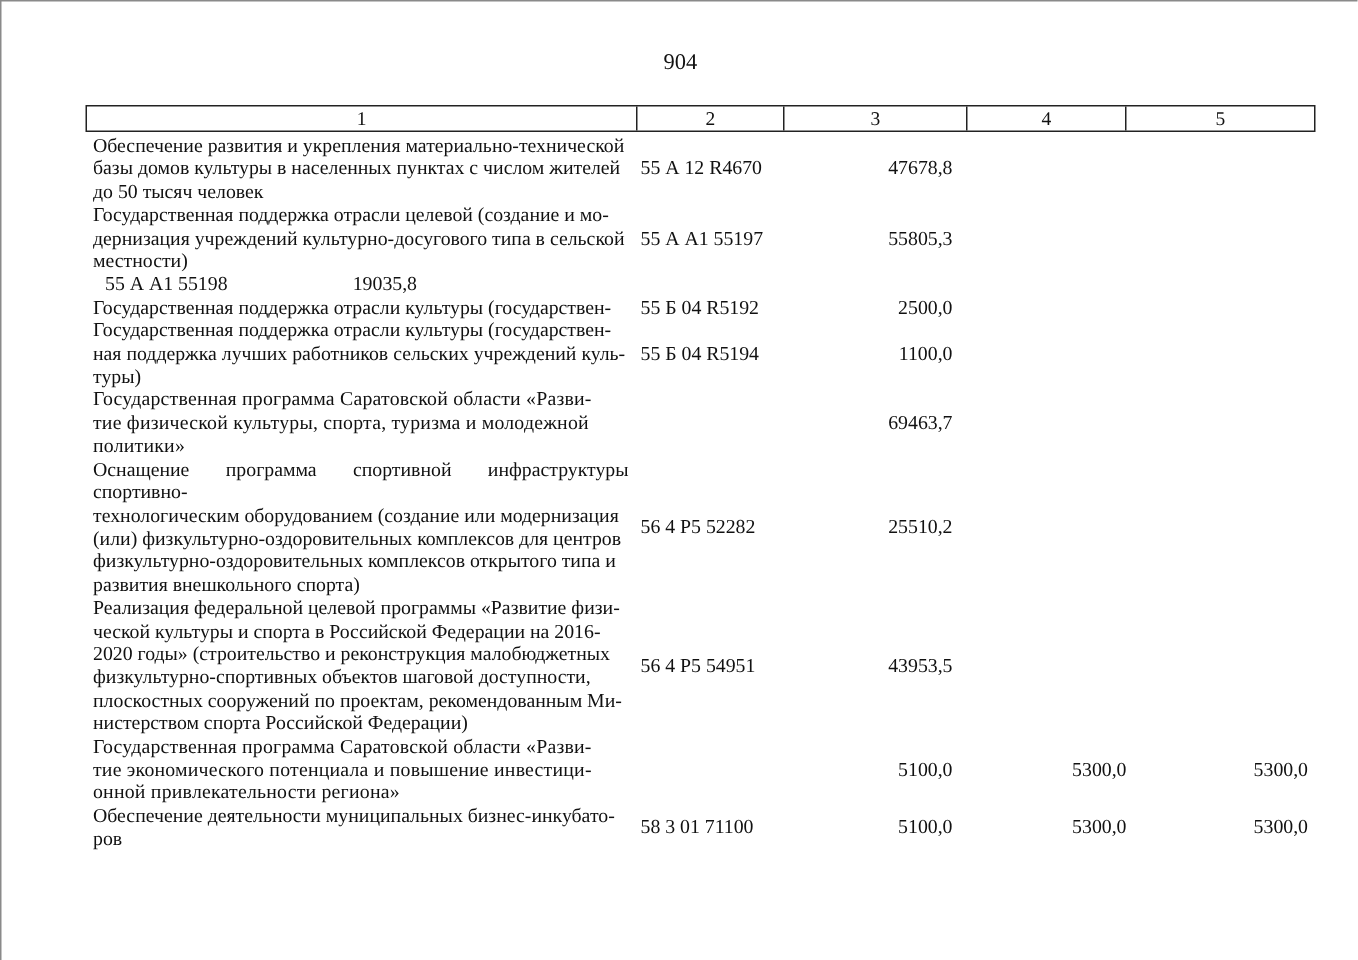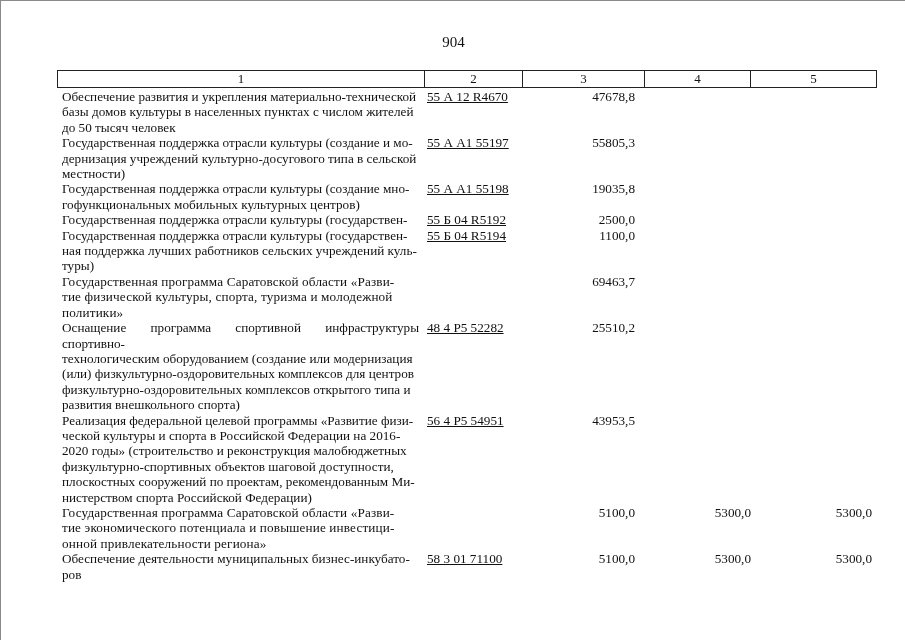--- a/index.html
+++ b/index.html
@@ -7,24 +7,24 @@
     width: 905px; height: 640px; background: #fff; position: relative; overflow: hidden;
     font-family: "Liberation Serif", "DejaVu Serif", serif; color: #111;
     border-top: 1px solid #8a8a8a; border-left: 1px solid #8a8a8a; box-sizing: border-box;
   }
   .page-num { position: absolute; left: 0; width: 905px; top: 33px; text-align: center; font-size: 15px; }
   .hdr { position: absolute; left: 56px; top: 69px; width: 820px; height: 18px; border: 1px solid #222; box-sizing: border-box; display: flex; }
   .hdr div { box-sizing: border-box; text-align: center; font-size: 13px; line-height: 16px; border-right: 1px solid #222; }
   .hdr div:last-child { border-right: none; }
   .c1 { width: 367px; } .c2 { width: 98px; } .c3 { width: 122px; } .c4 { width: 106px; } .c5 { width: 125px; }
   .rows { position: absolute; left: 61px; top: 88px; width: 820px; }
-  .row { display: flex; align-items: flex-start; font-size: 13.2px; line-height: 15.4px; }
+  .row { display: flex; align-items: center; font-size: 13.2px; line-height: 15.4px; }
   .row .t { width: 357px; text-align: justify; }
   .row .t span { display: block; }
-  .row .code { width: 122px; padding-left: 8px; box-sizing: border-box; white-space: nowrap; text-decoration: underline; }
+  .row .code { width: 122px; padding-left: 8px; box-sizing: border-box; white-space: nowrap; }
   .row .v3 { width: 94px; text-align: right; white-space: nowrap; }
   .row .v4 { width: 116px; text-align: right; white-space: nowrap; }
   .row .v5 { width: 121px; text-align: right; white-space: nowrap; }
   .bold { font-weight: normal; }
   .bold .t { letter-spacing: 0.15px; }
 </style>
 </head>
 <body>
 
 <div class="page-num">904</div>
@@ -44,34 +44,30 @@
         <span>базы домов культуры в населенных пунктах с числом жителей</span>
         <span>до 50 тысяч человек</span>
       </div>
       <div class="code">55 А 12 R4670</div>
       <div class="v3">47678,8</div>
       <div class="v4"></div>
       <div class="v5"></div>
     </div>
     <div class="row">
       <div class="t">
-        <span>Государственная поддержка отрасли культуры (создание и мо-</span>
+        <span>Государственная поддержка отрасли целевой (создание и мо-</span>
         <span>дернизация учреждений культурно-досугового типа в сельской</span>
         <span>местности)</span>
       </div>
       <div class="code">55 А А1 55197</div>
       <div class="v3">55805,3</div>
       <div class="v4"></div>
       <div class="v5"></div>
     </div>
     <div class="row">
-      <div class="t">
-        <span>Государственная поддержка отрасли культуры (создание мно-</span>
-        <span>гофункциональных мобильных культурных центров)</span>
-      </div>
       <div class="code">55 А А1 55198</div>
       <div class="v3">19035,8</div>
       <div class="v4"></div>
       <div class="v5"></div>
     </div>
     <div class="row">
       <div class="t">
         <span>Государственная поддержка отрасли культуры (государствен-</span>
       </div>
       <div class="code">55 Б 04 R5192</div>
@@ -102,21 +98,21 @@
       <div class="v5"></div>
     </div>
     <div class="row">
       <div class="t">
         <span>Оснащение программа спортивной инфраструктуры спортивно-</span>
         <span>технологическим оборудованием (создание или модернизация</span>
         <span>(или) физкультурно-оздоровительных комплексов для центров</span>
         <span>физкультурно-оздоровительных комплексов открытого типа и</span>
         <span>развития внешкольного спорта)</span>
       </div>
-      <div class="code">48 4 P5 52282</div>
+      <div class="code">56 4 P5 52282</div>
       <div class="v3">25510,2</div>
       <div class="v4"></div>
       <div class="v5"></div>
     </div>
     <div class="row">
       <div class="t">
         <span>Реализация федеральной целевой программы «Развитие физи-</span>
         <span>ческой культуры и спорта в Российской Федерации на 2016-</span>
         <span>2020 годы» (строительство и реконструкция малобюджетных</span>
         <span>физкультурно-спортивных объектов шаговой доступности,</span>

